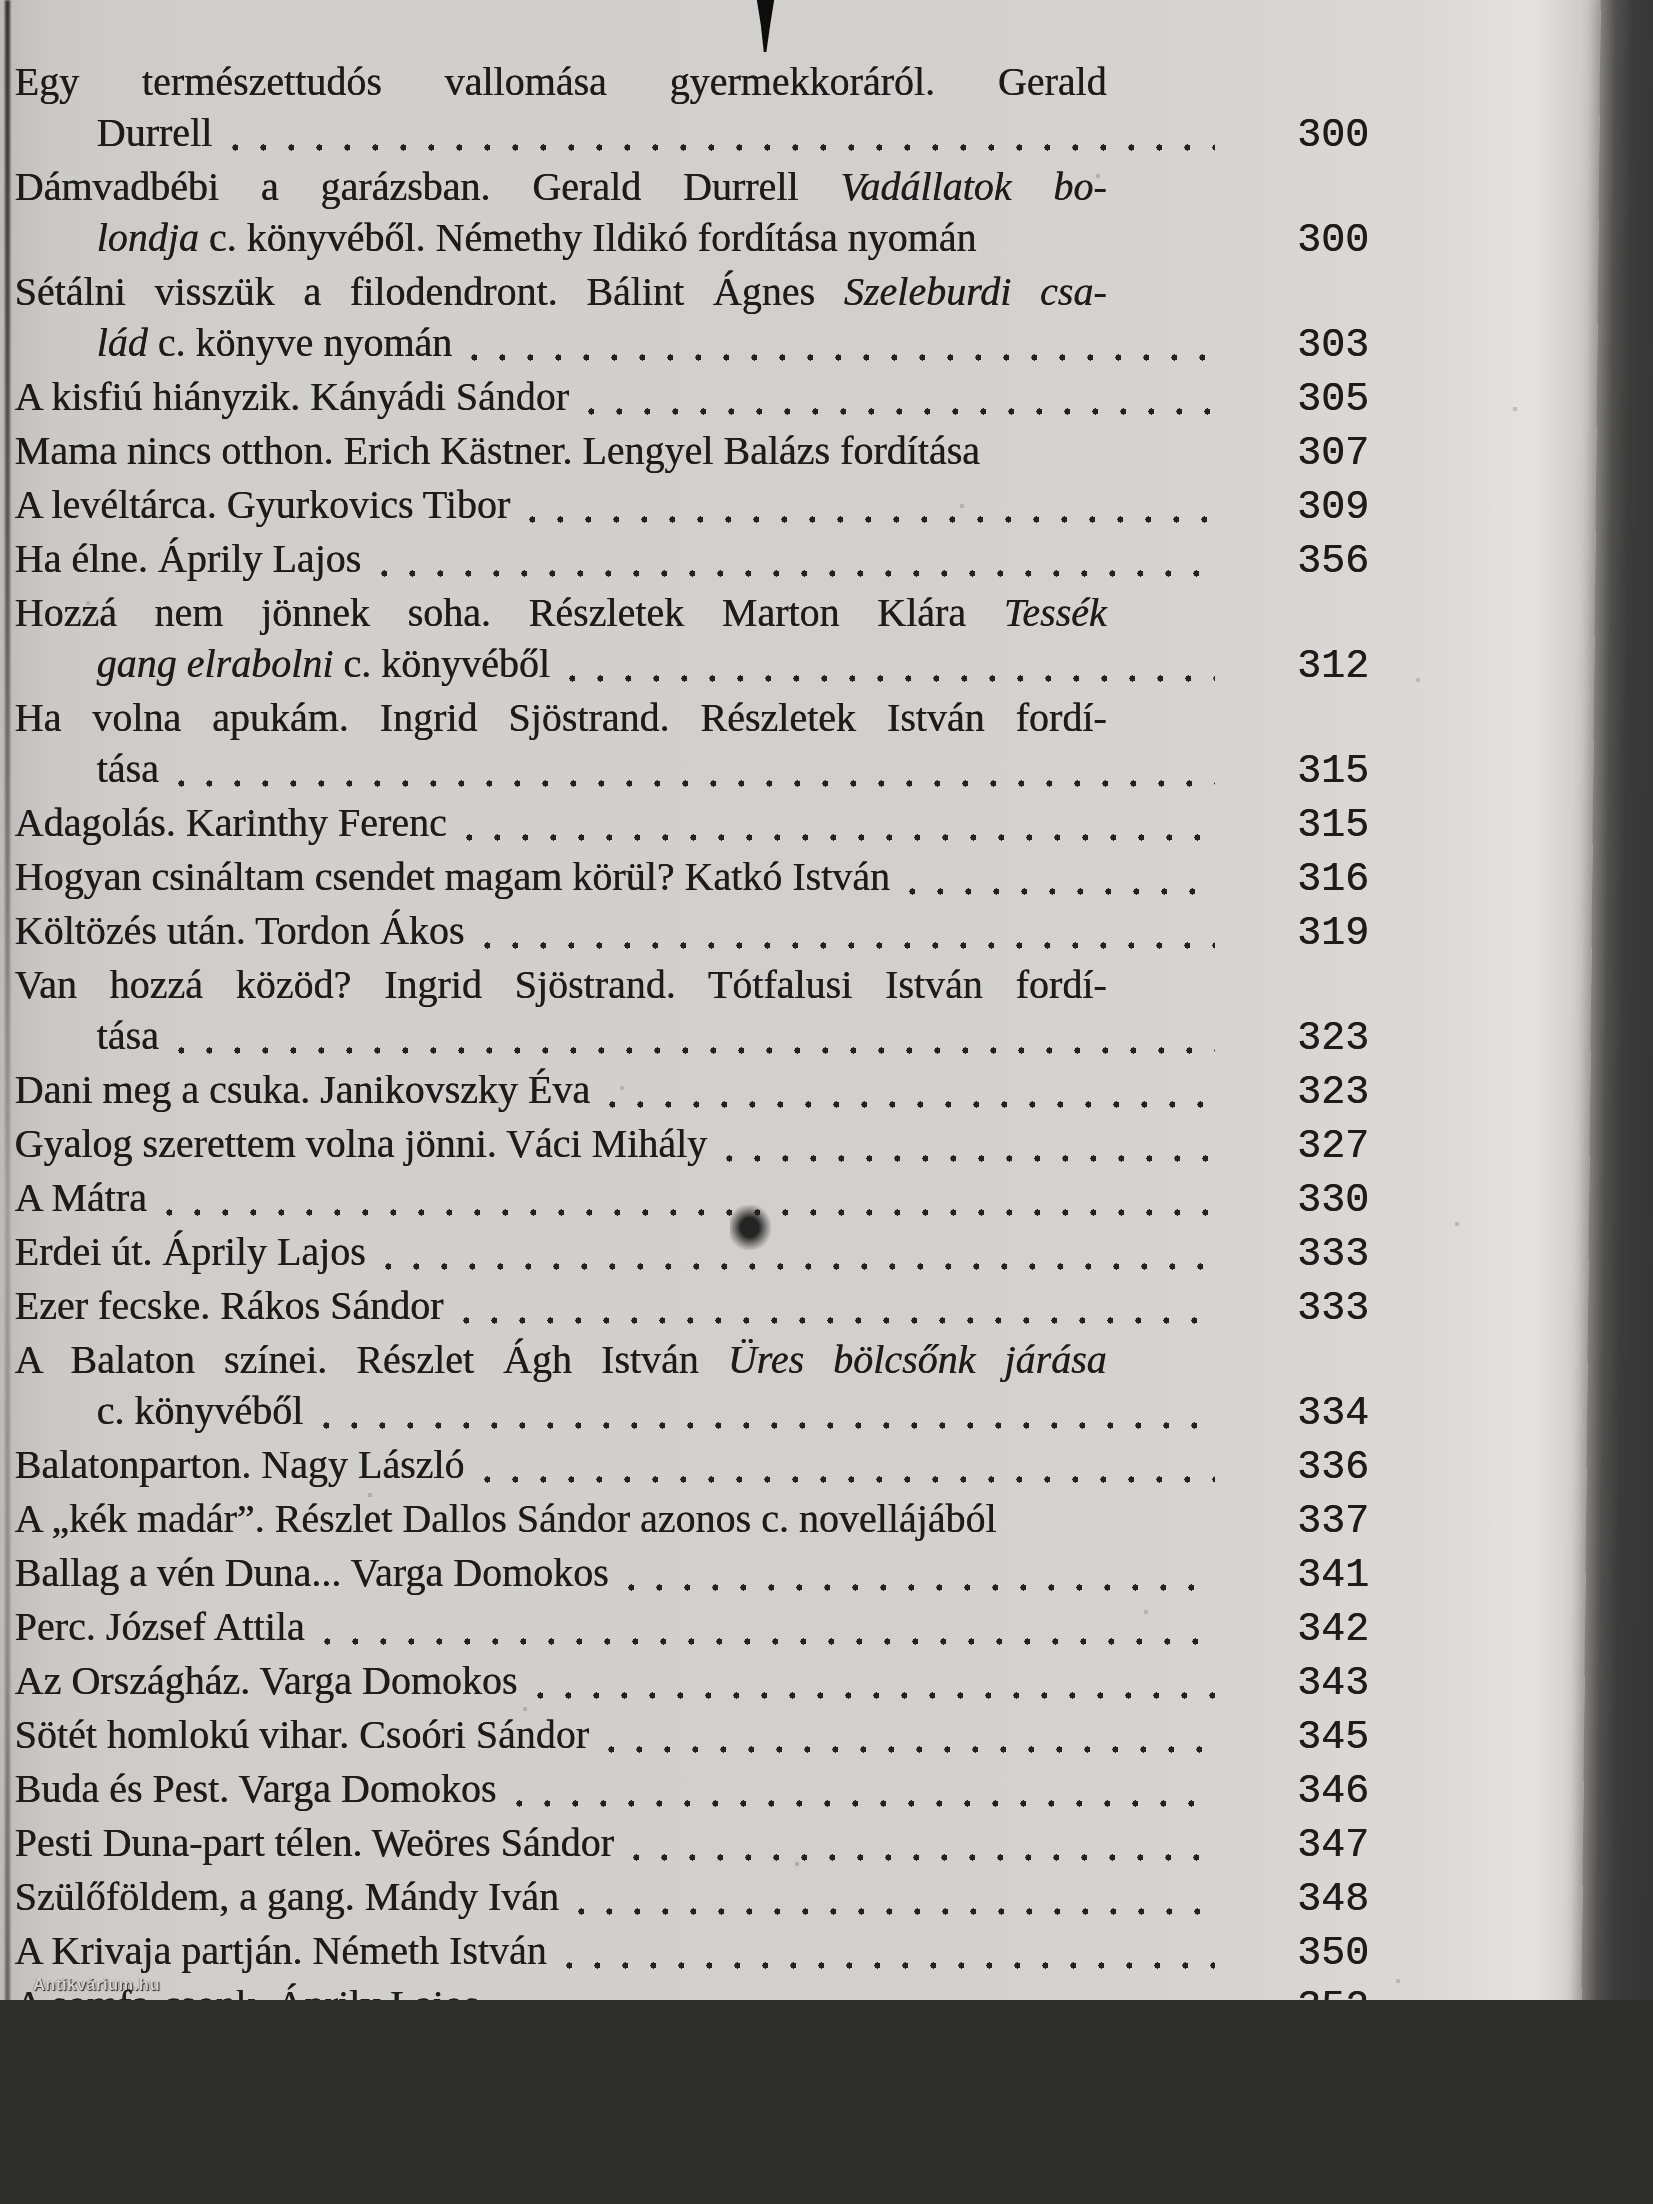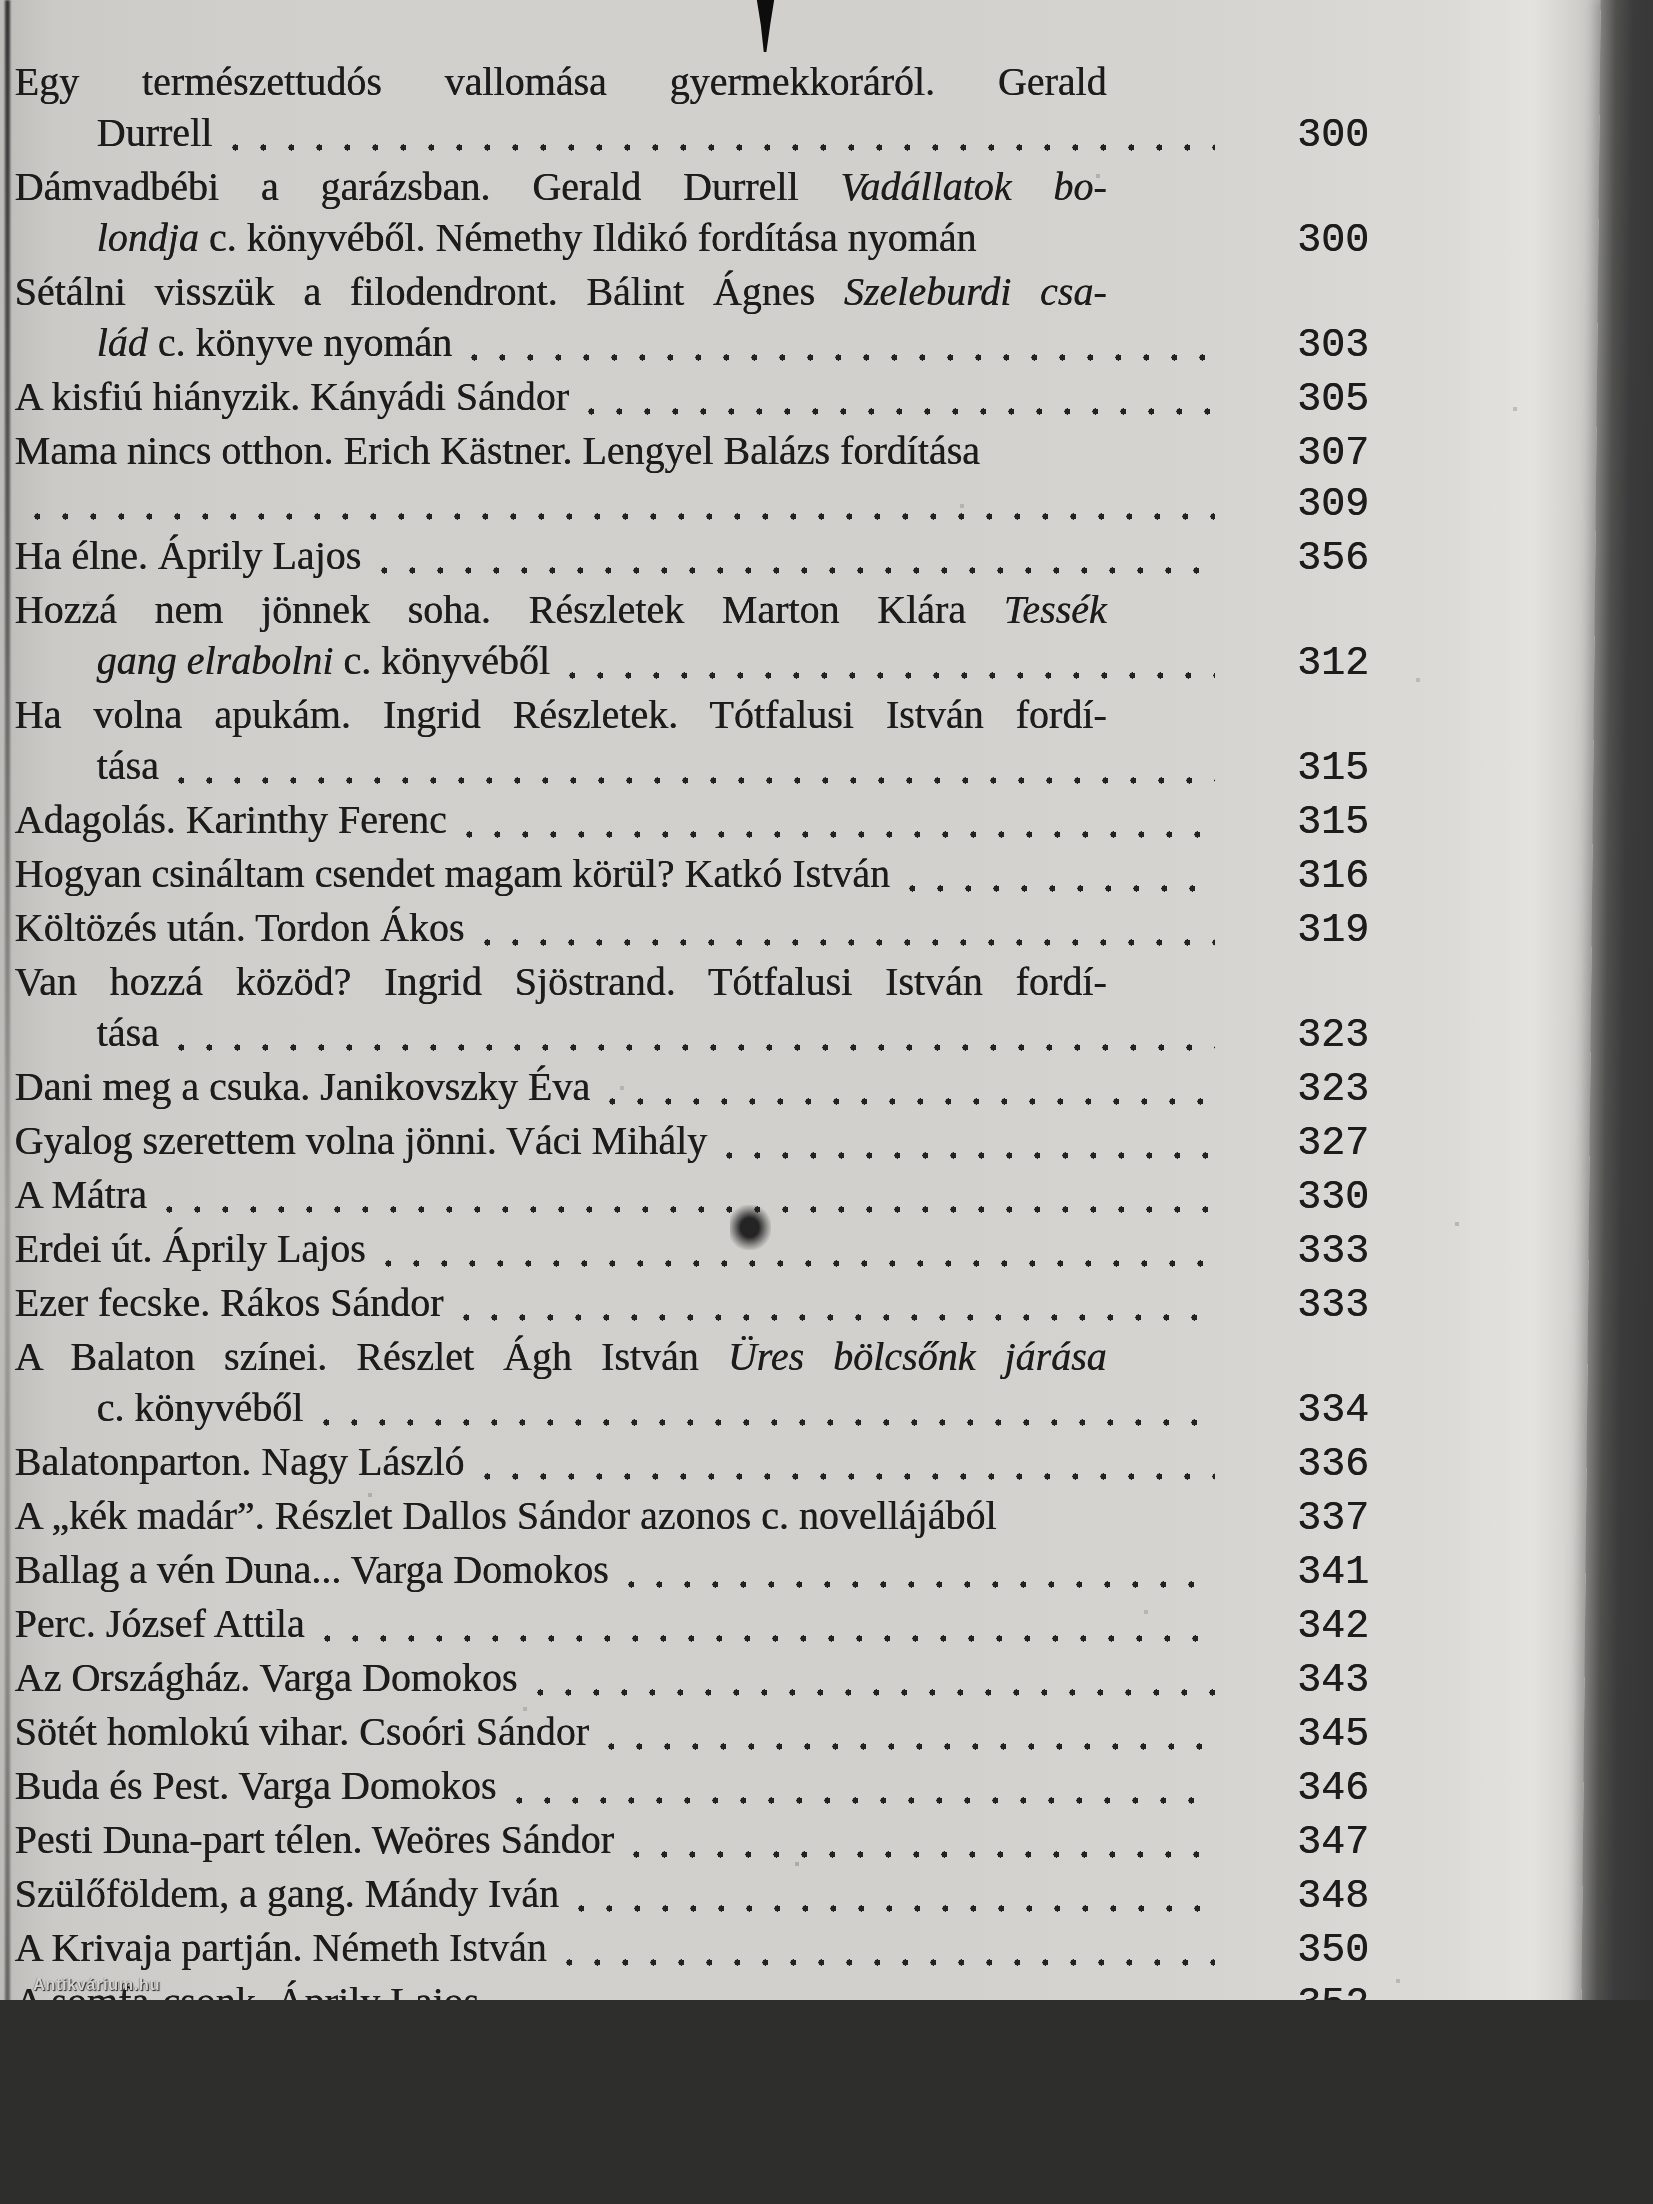--- a/index.html
+++ b/index.html
@@ -105,20 +105,21 @@
       </div>
       <div>
         <div class="row">
           <span class="title"><span>Mama nincs otthon. Erich Kästner. Lengyel Balázs fordítása</span></span>
           <span class="spacer"></span>
           <span class="pagenum">307</span>
         </div>
       </div>
       <div>
         <div class="row">
+          <span class="title"><span>A levéltárca. Gyurkovics Tibor</span></span>
           <span class="leader"></span>
           <span class="pagenum">309</span>
         </div>
       </div>
       <div>
         <div class="row">
           <span class="title"><span>Ha élne. Áprily Lajos</span></span>
           <span class="leader"></span>
           <span class="pagenum">356</span>
         </div>
@@ -128,21 +129,21 @@
           <span class="title justify"><span>Hozzá nem jönnek soha. Részletek Marton Klára </span><span class="it">Tessék</span></span>
         </div>
         <div class="row indent">
           <span class="title"><span class="it">gang elrabolni</span><span> c. könyvéből</span></span>
           <span class="leader"></span>
           <span class="pagenum">312</span>
         </div>
       </div>
       <div>
         <div class="row">
-          <span class="title justify"><span>Ha volna apukám. Ingrid Részletek. Tótfalusi István fordí-</span></span>
+          <span class="title justify"><span>Ha volna apukám. Ingrid Sjöstrand. Részletek István fordí-</span></span>
         </div>
         <div class="row indent">
           <span class="title"><span>tása</span></span>
           <span class="leader"></span>
           <span class="pagenum">315</span>
         </div>
       </div>
       <div>
         <div class="row">
           <span class="title"><span>Adagolás. Karinthy Ferenc</span></span>

